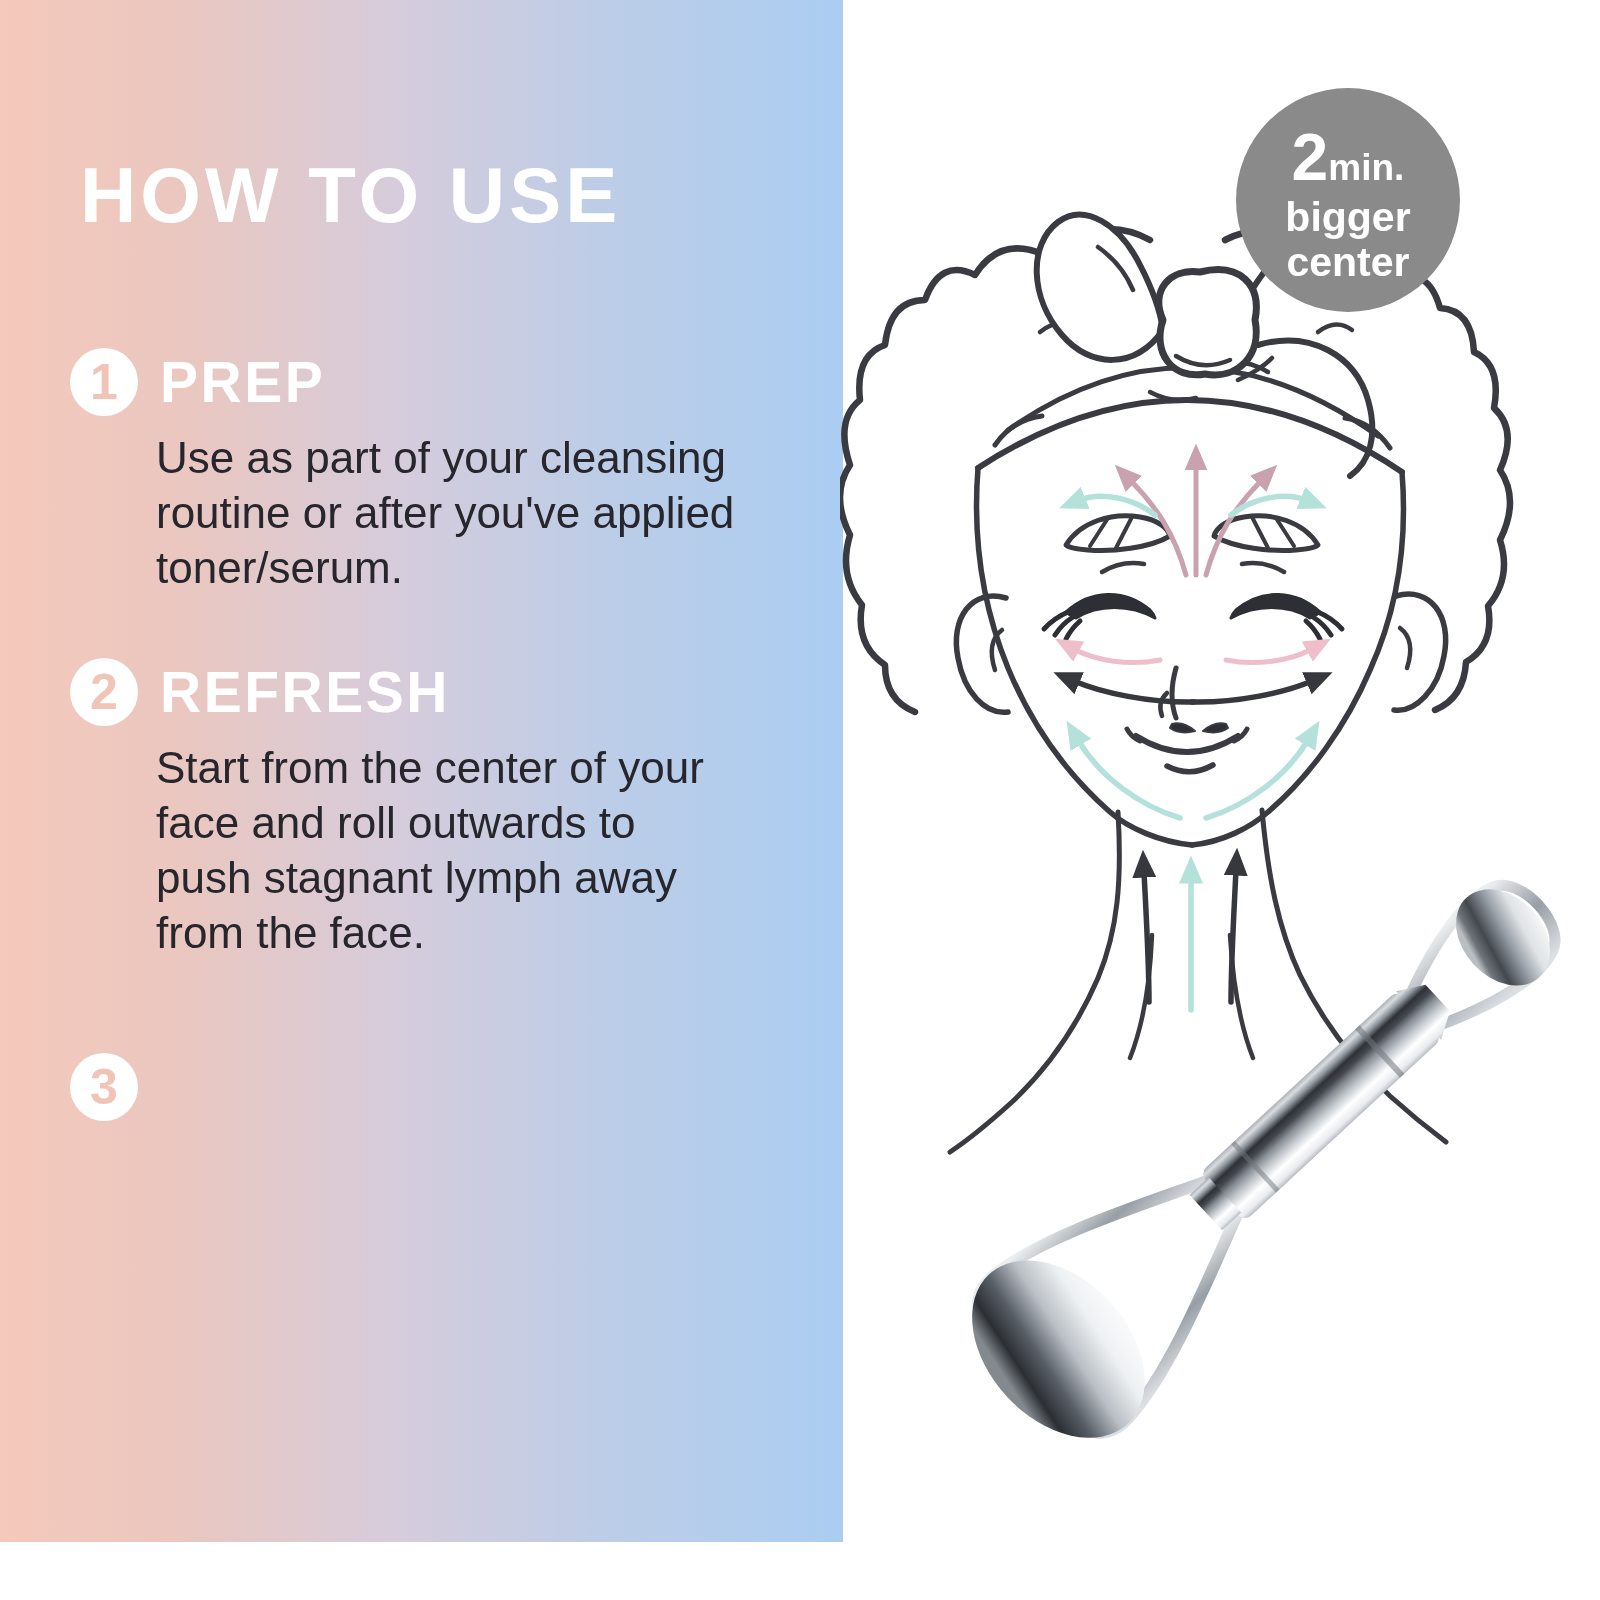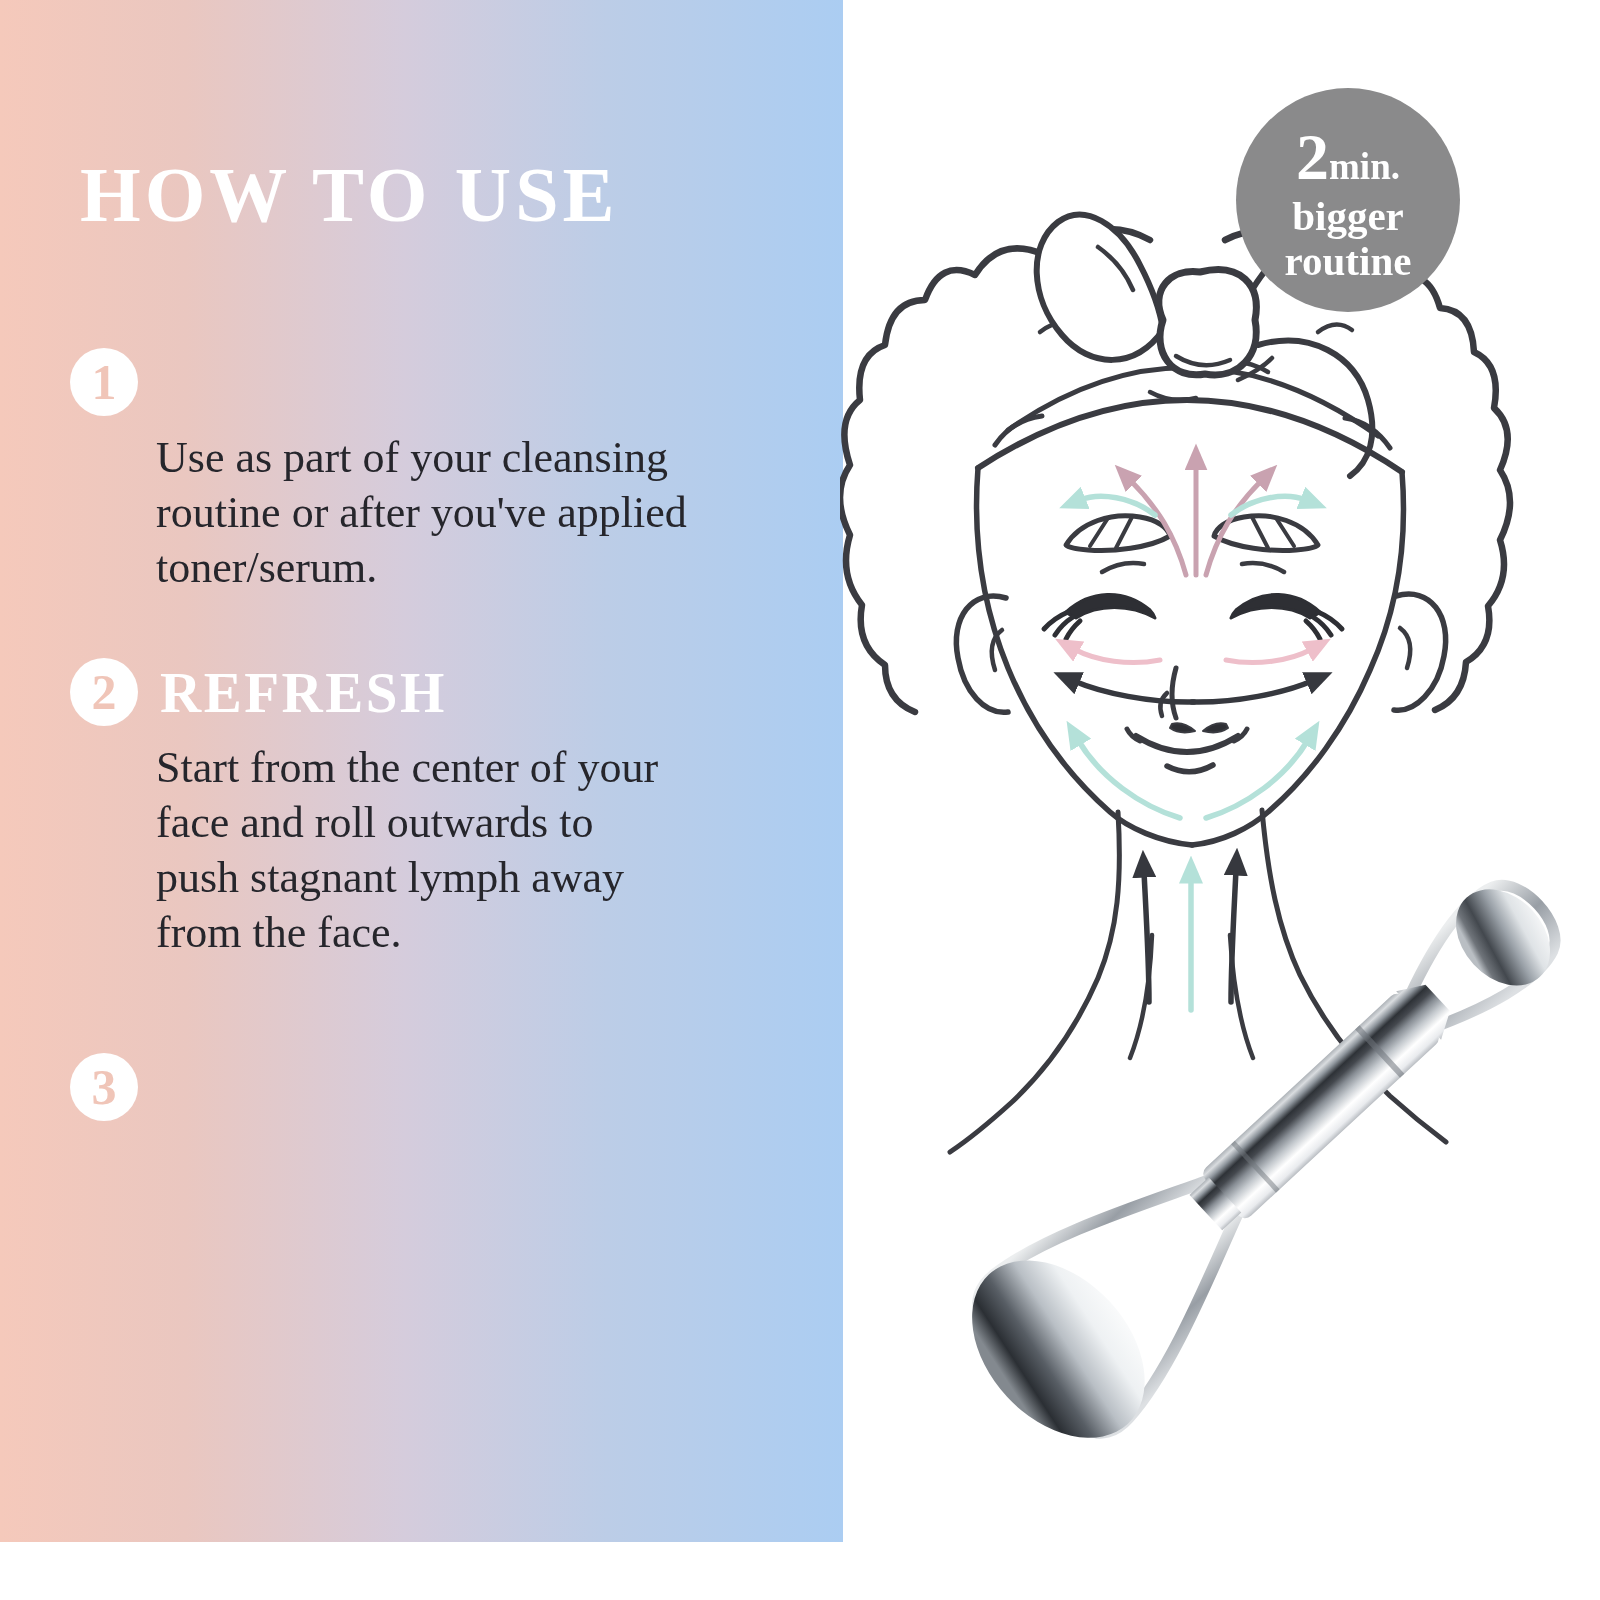--- a/index.html
+++ b/index.html
@@ -1,17 +1,17 @@
 <!DOCTYPE html>
 <html><head>
 <meta charset="utf-8">
 <style>
   html,body{margin:0;padding:0;}
   body{font-family:"Liberation Sans","DejaVu Sans",sans-serif;}
-  .canvas{position:relative;width:1600px;height:1542px;background:#737373;overflow:hidden;font-family:Liberation Serif, serif;}
+  .canvas{position:relative;width:1600px;height:1542px;background:#737373;overflow:hidden;}
 
   
   .left-panel{position:absolute;left:0;top:0;width:843px;height:1600px;
     background:linear-gradient(90deg,#f5c9bb 0%,#eac7c0 22%,#d5ccdc 48%,#bccde7 72%,#abcdf2 100%);}
   .title{position:absolute;left:80px;top:150px;margin:0;font-size:78px;font-weight:bold;
     color:#ffffff;letter-spacing:4px;white-space:nowrap;}
   .step{position:absolute;left:70px;width:720px;}
   .step-head{display:flex;align-items:center;gap:22px;height:68px;}
   .step-num{width:68px;height:68px;border-radius:50%;background:#ffffff;flex:0 0 auto;
     display:flex;align-items:center;justify-content:center;
@@ -38,20 +38,21 @@
 <div class="canvas">
 
   <div class="left-panel">
     <h1 class="title">HOW TO USE</h1>
 
     <div class="step step1">
       <div class="step-head">
         <div class="step-num">
             <span>1</span>
           </div>
+        <h2 class="step-label">PREP</h2>
       </div>
       <p class="step-desc">Use as part of your cleansing
 routine or after you've applied
 toner/serum.</p>
     </div>
 
     <div class="step step2">
       <div class="step-head">
         <div class="step-num">
             <span>2</span>
@@ -261,16 +262,16 @@
         <rect x="120" y="-33" width="6" height="66" fill="#70757c" opacity="0.55"></rect>
         <rect x="290" y="-33" width="5" height="66" fill="#70757c" opacity="0.5"></rect>
         <rect x="334" y="-24" width="26" height="48" fill="url(#gHandle)"></rect>
       </g>
     </g>
   </svg>
 
   <div class="routine-badge">
     <div class="rb-line1"><span>2</span><span class="rb-small">min.</span></div>
     <div class="rb-line">bigger</div>
-    <div class="rb-line">routine</div>
+    <div class="rb-line">center</div>
   </div>
 
 </div>
 
 </body></html>

